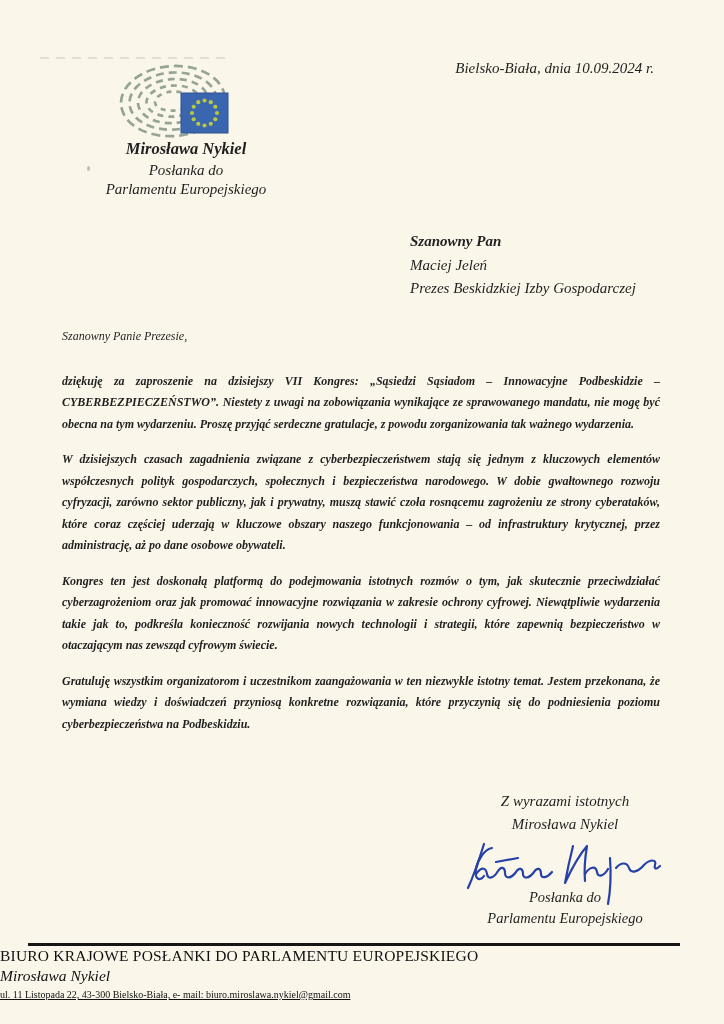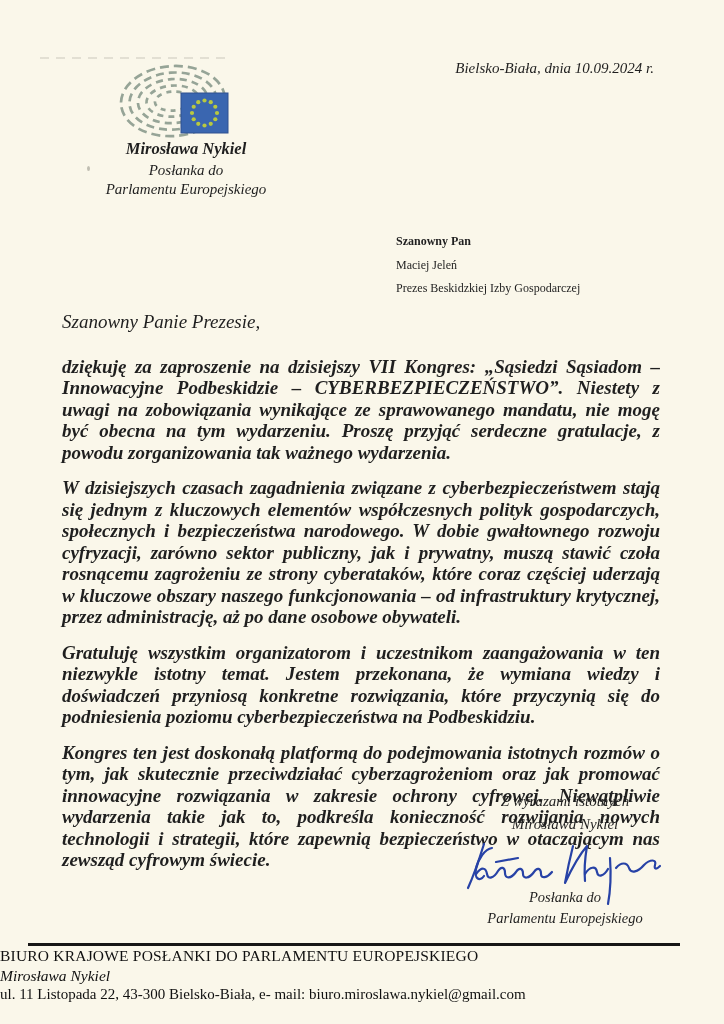--- a/index.html
+++ b/index.html
@@ -29,27 +29,27 @@
   .sender-block{
     position:absolute;left:66px;top:139px;width:240px;
     text-align:center;font-style:italic;line-height:19.5px;font-size:15px;
   }
   .sender-name{font-weight:bold;font-size:16.5px;margin-bottom:2px;}
   .date-line{
     position:absolute;top:60px;right:70px;
     font-style:italic;font-size:15px;
   }
   .addressee{
-    position:absolute;left:396px;top:230px;
-    font-size:12px;line-height:23.5px;
+    position:absolute;left:410px;top:230px;
+    font-style:italic;font-size:15px;line-height:23.5px;
   }
   .addressee .bold{font-weight:bold;}
   .letter-body{
-    position:absolute;left:62px;top:311px;width:598px;
-    font-style:italic;font-size:19px;line-height:21.5px;
+    position:absolute;left:62px;top:326px;width:598px;
+    font-style:italic;font-size:12px;line-height:21.5px;
     text-align:justify;
   }
   .salutation{margin:0 0 23px 0;}
   .letter-body p{margin:0 0 14px 0;font-weight:bold;}
   .closing{
     position:absolute;left:430px;top:790px;width:270px;
     text-align:center;font-style:italic;font-size:15px;line-height:23px;
   }
   .signature{position:absolute;left:458px;top:836px;width:225px;height:74px;}
   .sign-titles{
@@ -59,21 +59,21 @@
   .footer-rule{
     position:absolute;left:28px;top:943px;width:652px;height:3px;
     background:#161616;
   }
   .footer{
     position:absolute;left:0;top:945px;width:720px;
     text-align:left;color:#101010;
   }
   .footer-line1{font-size:15.5px;letter-spacing:.2px;line-height:21px;}
   .footer-line2{font-style:italic;font-size:15.5px;line-height:20px;}
-  .footer-line3{font-size:15px;line-height:17px;}
+  .footer-line3{font-size:10px;line-height:17px;text-decoration:underline;}
 </style>
 </head>
 <body>
 
 <div class="page">
 
   <div class="scan-scratch"></div>
   <div class="scan-speck"></div>
 
   <svg class="logo" viewBox="0 0 126 84" aria-hidden="true">
@@ -114,22 +114,22 @@
   <div class="addressee">
     <div class="bold">Szanowny Pan</div>
     <div>Maciej Jeleń</div>
     <div>Prezes Beskidzkiej Izby Gospodarczej</div>
   </div>
 
   <div class="letter-body">
     <div class="salutation">Szanowny Panie Prezesie,</div>
     <p>dziękuję za zaproszenie na dzisiejszy VII Kongres:  „Sąsiedzi Sąsiadom – Innowacyjne Podbeskidzie – CYBERBEZPIECZEŃSTWO”. Niestety z uwagi na zobowiązania wynikające ze sprawowanego mandatu, nie mogę być obecna na tym wydarzeniu. Proszę przyjąć serdeczne gratulacje, z powodu zorganizowania tak ważnego wydarzenia.</p>
     <p>W dzisiejszych czasach zagadnienia związane z cyberbezpieczeństwem stają się jednym z kluczowych elementów współczesnych polityk gospodarczych, społecznych i bezpieczeństwa narodowego. W dobie gwałtownego rozwoju cyfryzacji, zarówno sektor publiczny, jak i prywatny, muszą stawić czoła rosnącemu zagrożeniu ze strony cyberataków, które coraz częściej uderzają w kluczowe obszary naszego funkcjonowania – od infrastruktury krytycznej, przez administrację, aż po dane osobowe obywateli.</p>
+    <p>Kongres ten jest doskonałą platformą do podejmowania istotnych rozmów o tym, jak skutecznie przeciwdziałać cyberzagrożeniom oraz jak promować innowacyjne rozwiązania w zakresie ochrony cyfrowej. Niewątpliwie wydarzenia takie jak to, podkreśla konieczność rozwijania nowych technologii i strategii, które zapewnią bezpieczeństwo w otaczającym nas zewsząd cyfrowym świecie.</p>
     <p>Gratuluję wszystkim organizatorom i uczestnikom zaangażowania w ten niezwykle istotny temat. Jestem przekonana, że wymiana wiedzy i doświadczeń przyniosą konkretne rozwiązania, które przyczynią się do podniesienia poziomu cyberbezpieczeństwa na Podbeskidziu.</p>
-    <p>Kongres ten jest doskonałą platformą do podejmowania istotnych rozmów o tym, jak skutecznie przeciwdziałać cyberzagrożeniom oraz jak promować innowacyjne rozwiązania w zakresie ochrony cyfrowej. Niewątpliwie wydarzenia takie jak to, podkreśla konieczność rozwijania nowych technologii i strategii, które zapewnią bezpieczeństwo w otaczającym nas zewsząd cyfrowym świecie.</p>
   </div>
 
   <div class="closing">
     <div>Z wyrazami istotnych</div>
     <div>Mirosława Nykiel</div>
   </div>
 
   <svg class="signature" viewBox="0 0 225 74" aria-hidden="true">
     <g fill="none" stroke="#2742a6" stroke-width="2.2" stroke-linecap="round" stroke-linejoin="round">
       <path d="M 34 12 C 27 13 20 23 18 33 C 16 43 22 46 26 40"></path>

